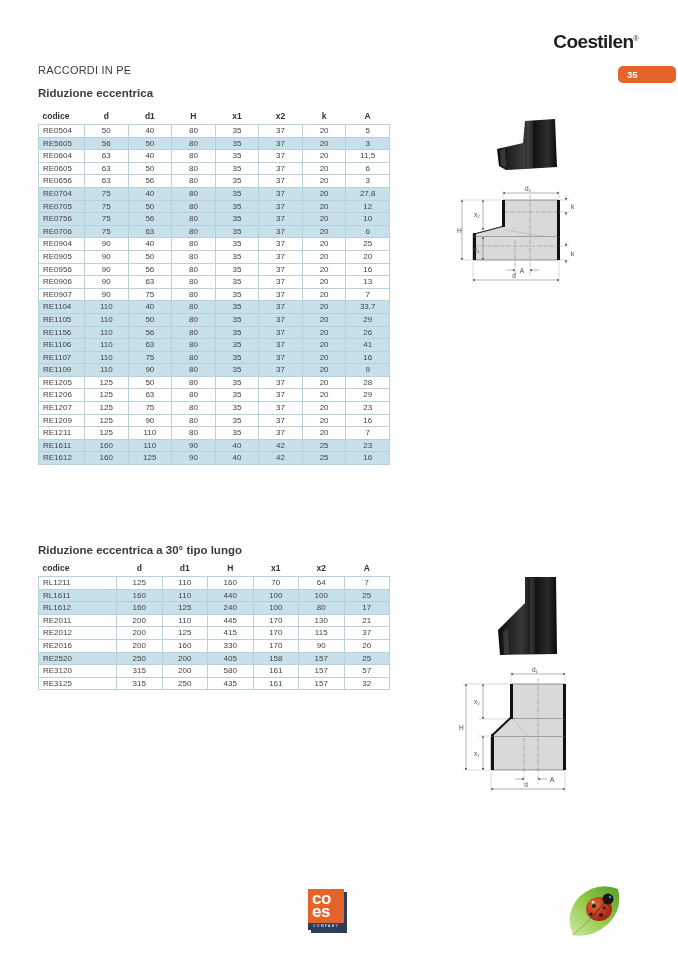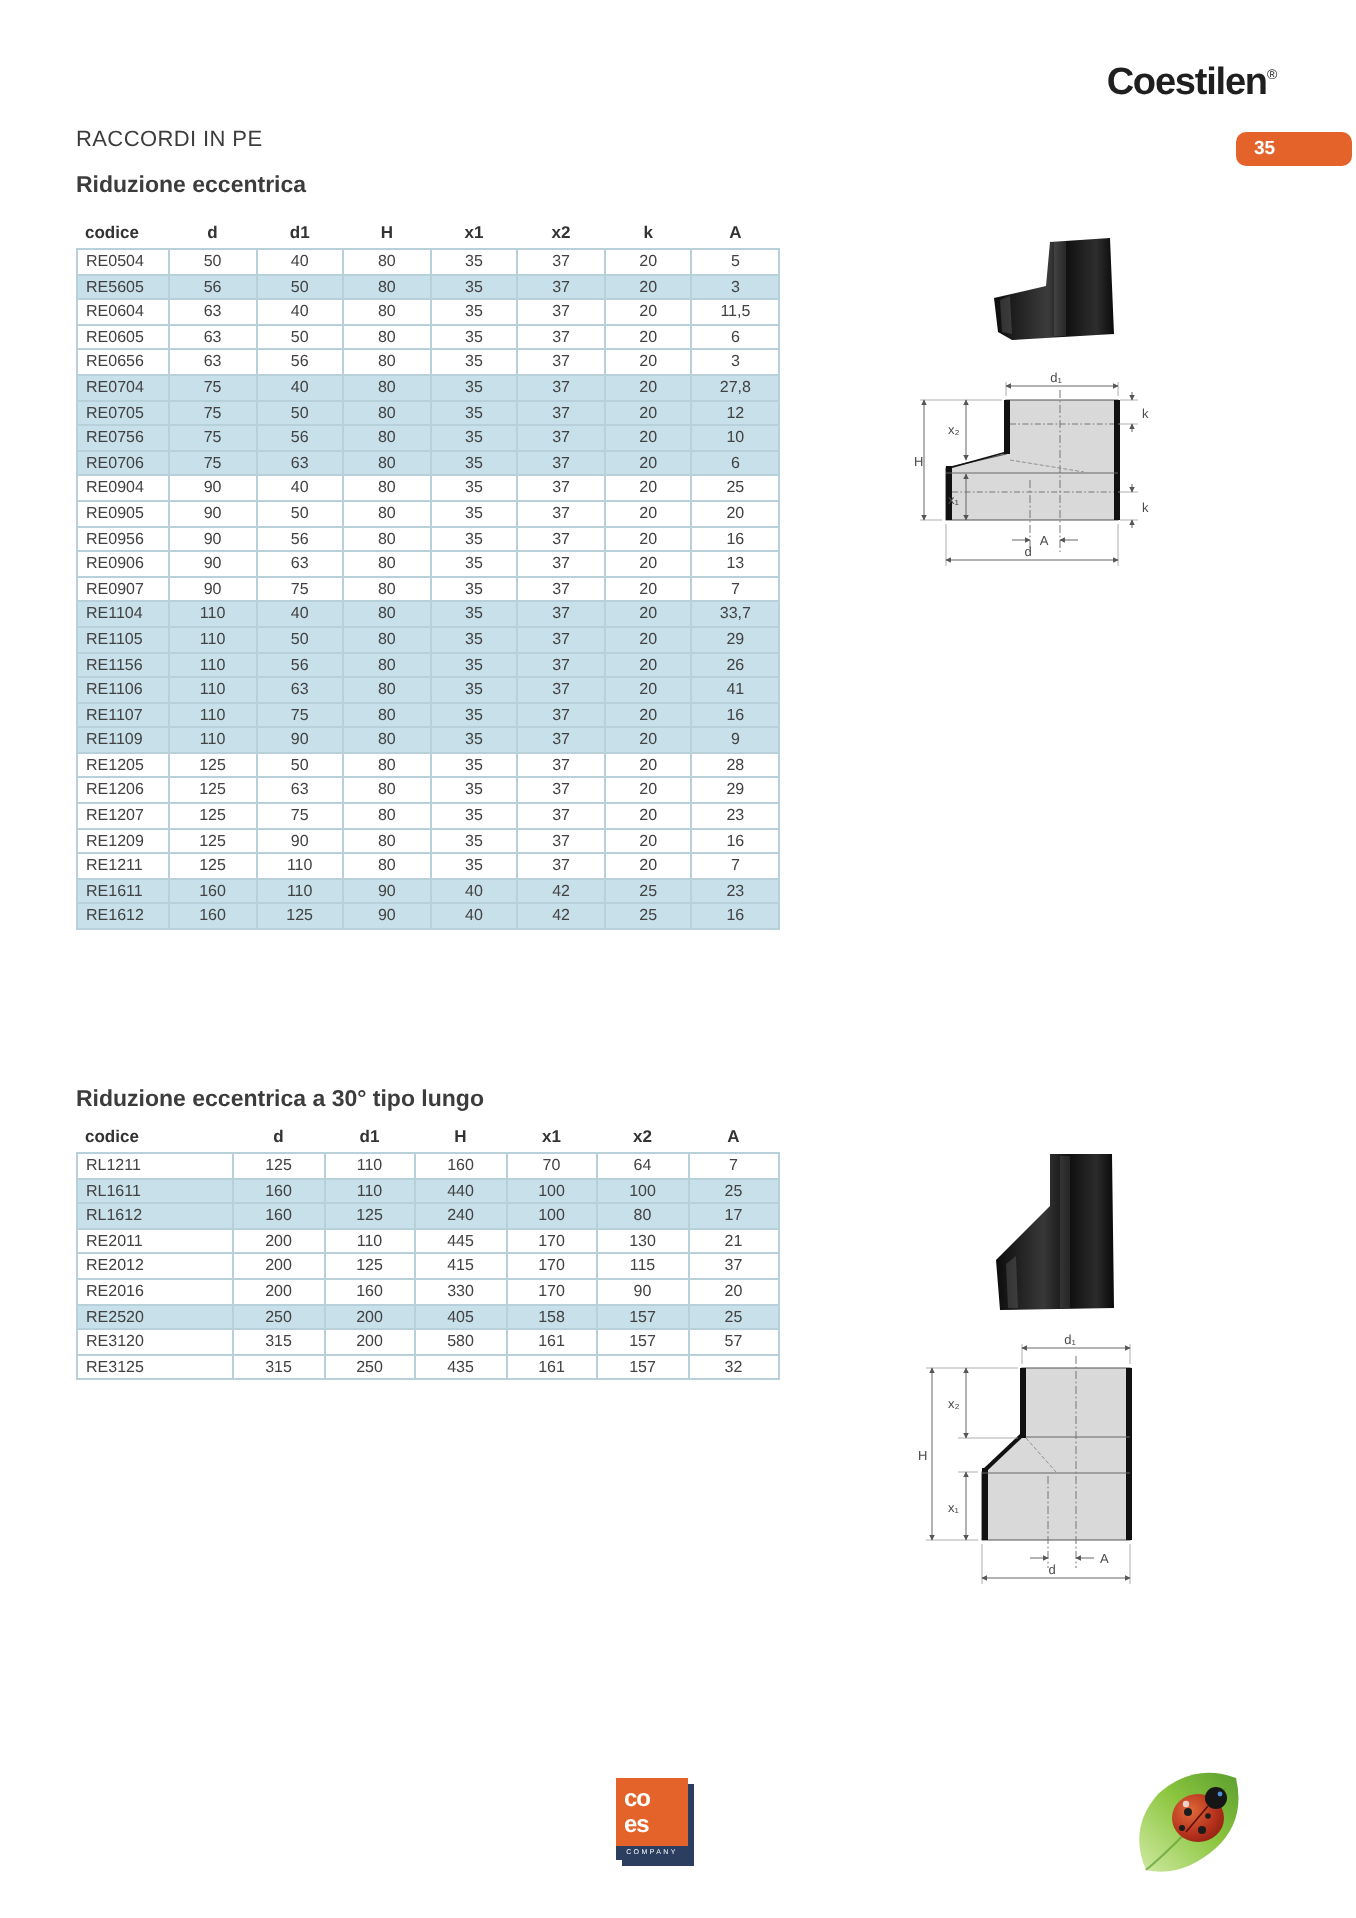--- a/index.html
+++ b/index.html
@@ -36,21 +36,21 @@
   
   .photo1 { position:absolute; left:496px; top:118px; }
   .photo2 { position:absolute; left:497px; top:576px; }
   .diagram1 { position:absolute; left:456px; top:184px; }
   .diagram2 { position:absolute; left:453px; top:666px; }
 
   
   .coes-logo { position:absolute; left:308px; top:889px; width:36px; height:41px;
                box-shadow:3px 3px 0 #2c3e5f; }
   .coes-logo .sq { width:36px; height:34px; background:#e4632a; color:#fff;
-                   font-weight:700; font-size:12px; line-height:12.5px; padding:4px 15px 0 4px;
+                   font-weight:700; font-size:17px; line-height:12.5px; padding:4px 15px 0 4px;
                    letter-spacing:-0.5px; }
   .coes-logo .band { width:36px; height:7px; background:#2c3e5f; color:#fff;
                      font-size:3.5px; line-height:7px; text-align:center; letter-spacing:1.2px; }
   .ladybug { position:absolute; left:563px; top:882px; }
 
   svg text { font-family:"Liberation Sans", sans-serif; }
   .dimtxt { font-size:6.5px; fill:#4a4a4a; }
 </style>
 </head>
 <body>

